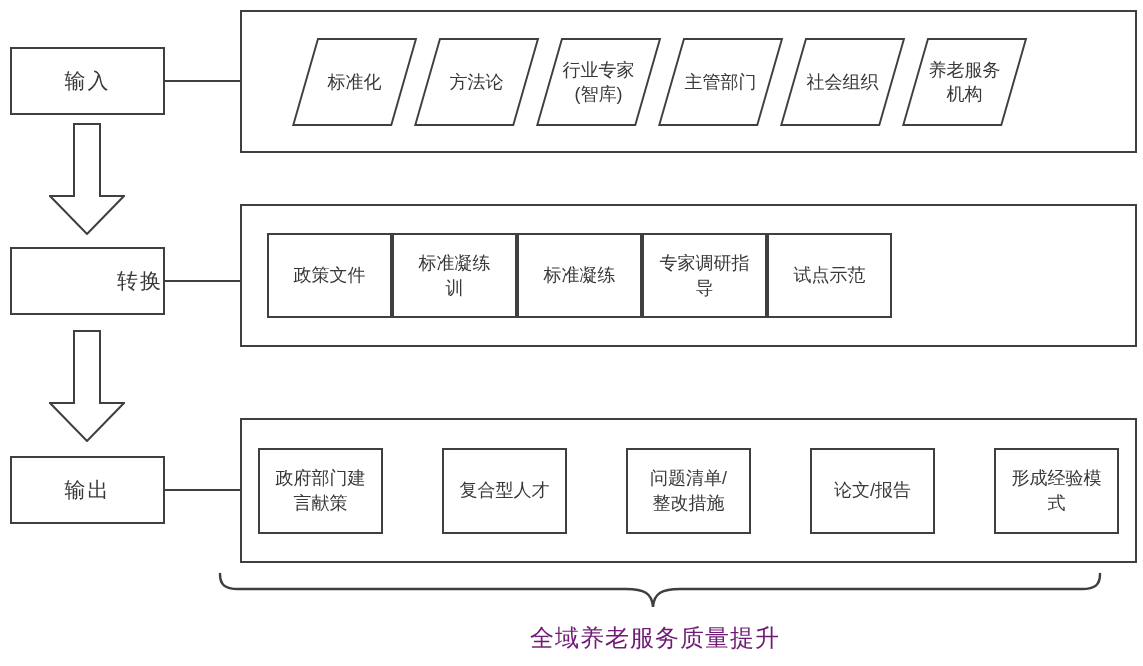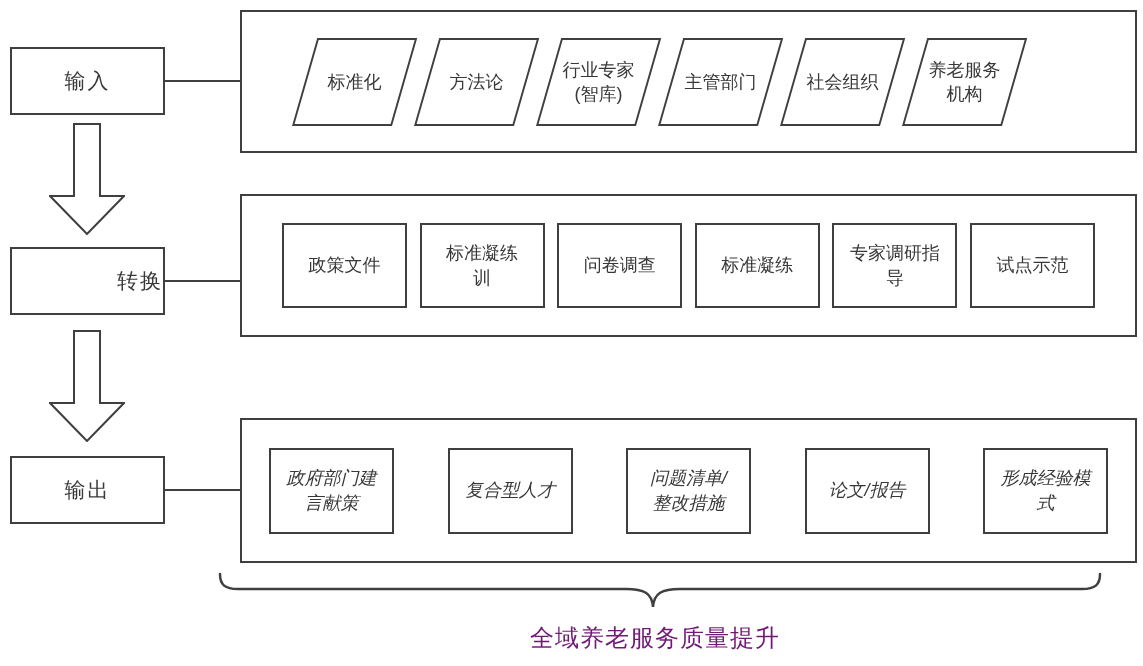--- a/index.html
+++ b/index.html
@@ -54,22 +54,22 @@
     position: absolute;
     left: 240px;
     width: 897px;
     border: 2px solid #3f3f3f;
     background: #ffffff;
     box-sizing: border-box;
     display: flex;
     align-items: center;
   }
   #group-input  { top: 10px;  height: 143px; padding: 0 0 0 50px; gap: 22px; justify-content: flex-start; }
-  #group-trans  { top: 194px; height: 143px; padding: 0 40px; justify-content: space-between; }
-  #group-output { top: 418px; height: 145px; padding: 0 27px; justify-content: space-between; font-style: italic; }
+  #group-trans  { top: 204px; height: 143px; padding: 0 25px; }
+  #group-output { top: 418px; height: 145px; padding: 0 16px; justify-content: space-between; }
 
   
   .pgram {
     width: 100px;
     height: 88px;
     border: 2px solid #3f3f3f;
     background: #ffffff;
     transform: skewX(-16deg);
     transform-origin: 0 100%;
     display: flex;
@@ -172,23 +172,20 @@
 
   <div class="group" id="group-trans">
     <div class="rectnode">
       <span class="label">政策文件</span>
     </div>
     <div class="rectnode">
       <span class="label">标准凝练
 训</span>
     </div>
     <div class="rectnode">
-      <span class="label">问卷调查</span>
-    </div>
-    <div class="rectnode">
       <span class="label">标准凝练</span>
     </div>
     <div class="rectnode">
       <span class="label">专家调研指
 导</span>
     </div>
     <div class="rectnode">
       <span class="label">试点示范</span>
     </div>
   </div>

